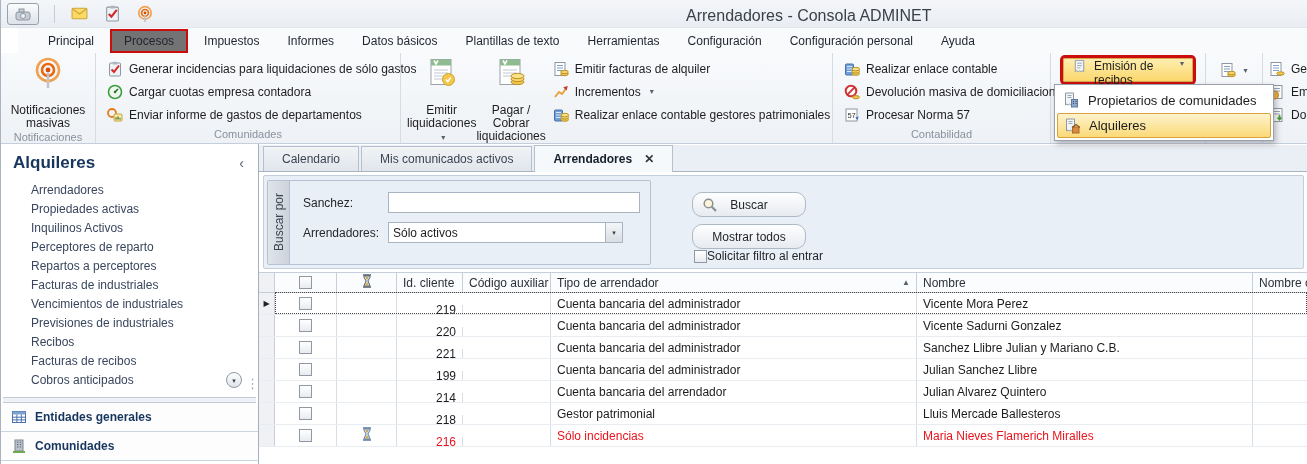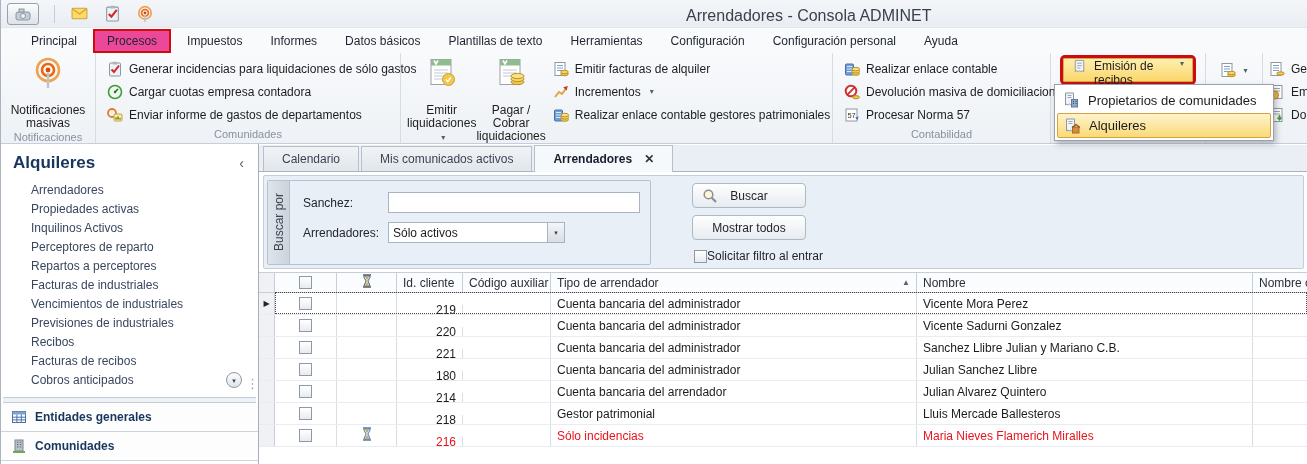--- a/index.html
+++ b/index.html
@@ -13,24 +13,24 @@
   .titlebar { position:absolute; top:0; left:0; right:0; height:28px;
     background:linear-gradient(#f4f6f9,#e9edf2); border-bottom:1px solid #e2e7ee;
     display:flex; align-items:center; }
   .qat { display:flex; align-items:center; gap:15px; padding-left:6px; }
   .appbtn { width:32px; height:22px; border:1px solid #98a0aa; border-radius:3px;
     background:linear-gradient(#fbfcfd,#dde3ea); display:flex; align-items:center; justify-content:center; }
   .qsep { width:1px; height:18px; background:#c6ccd4; }
   .qicon { width:18px; height:18px; display:flex; align-items:center; justify-content:center; }
   .win-title { position:absolute; left:685px; top:7px; color:#3c4148; font-size:16px; }
   
-  .tabrow { position:absolute; top:28px; left:0; right:0; height:25px; background:#f8fafb;
+  .tabrow { position:absolute; top:28px; left:17px; right:0; height:25px; background:#f8fafb;
     display:flex; align-items:center; padding-left:16px; }
   .mtab { padding:3px 14px; color:#1f2430; cursor:default; white-space:nowrap; }
-  .mtab.annotated { border:2px solid #cc0d0d; background:#ec4899; padding:3px 12px; margin:0 2px; }
+  .mtab.annotated { border:2px solid #cc0d0d; background:#737373; padding:3px 12px; margin:0 2px; }
   
   .ribbon { position:absolute; top:53px; left:0; right:0; height:91px;
     background:linear-gradient(#f8fafc,#eef1f5); border-bottom:1px solid #c5cedb; display:flex; }
   .rgroup { position:relative; border-right:1px solid #d5dce4; display:flex; flex-direction:column; flex:0 0 auto; }
   .gbody { flex:1; display:flex; }
   .glabel { height:16px; text-align:center; color:#8a919c; font-size:11px; line-height:14px;
     white-space:nowrap; overflow:hidden; text-overflow:ellipsis; padding:0 4px; }
   .bigbtn { display:flex; flex-direction:column; align-items:center; text-align:center;
     padding-top:4px; line-height:13px;gap:11px; }
   .bigbtn .blabel { margin-top:4px; }
@@ -81,29 +81,29 @@
   .search-box { position:absolute; left:3px; top:4px; width:384px; height:85px;
     border:1px solid #b6c2d1; background:#e9eff6; display:flex; border-radius:2px; }
   .search-tab { width:22px; background:linear-gradient(90deg,#e0e5eb,#ccd3dc); border-right:1px solid #b6c2d1;
     display:flex; align-items:center; justify-content:center; }
   .search-tab span { writing-mode:vertical-rl; transform:rotate(180deg); color:#3c4452; }
   .fields { flex:1; padding:11px 10px 0 13px; }
   .frow { display:flex; align-items:center; margin-bottom:9px; }
   .frow label { width:85px; color:#23262b; flex:0 0 85px; }
   .tinput { flex:1; height:21px; border:1px solid #a9b4c2; background:#fff; padding:0 4px;
     font:inherit; color:#222; }
-  .select { width:177px; height:21px; border:1px solid #a9b4c2; background:#fff; display:flex;
+  .select { width:235px; height:21px; border:1px solid #a9b4c2; background:#fff; display:flex;
     align-items:center; }
   .select .val { flex:1; padding-left:4px; }
   .dd-arrow { width:17px; height:100%; border-left:1px solid #a9b4c2;
     background:linear-gradient(#f4f6f8,#d9dee4); display:flex; align-items:center; justify-content:center; }
   .dd-arrow span { font-size:7px; color:#3c4452; }
   .btn { position:absolute; left:428px; width:114px; height:25px; display:flex; align-items:center;
-    justify-content:center; border:1px solid #aeb9c6; border-radius:4px;
-    background:linear-gradient(#fefefe,#e7ebf0); color:#23262b; }
+    justify-content:center; border:1px solid #aeb9c6; border-radius:10px;
+    background:linear-gradient(#fefefe,#e7ebf0); color:#23262b;margin-top:9px; }
   .btn.buscar { top:7px; }
   .btn.mostrar { top:39px; }
   .btn .bicon { position:absolute; left:9px; top:4px; }
   .chkrow { position:absolute; left:430px; top:73px; display:flex; align-items:center; gap:0; color:#23262b; }
   .cb { width:13px; height:13px; border:1px solid #8f98a3; background:linear-gradient(#fff,#e8ebef); }
   
   .grid { position:absolute; left:0; right:0; top:100px; bottom:0; background:#fff; }
   .grow { display:grid; grid-template-columns:16px 62px 60px 66px 88px 366px 336px minmax(0,1fr); height:22px; }
   .grow.ghead { height:21px; background:#fbfcfe; border-top:1px solid #c6cfd9; border-bottom:1px solid #c6cfd9; }
   .hc { display:flex; align-items:center; padding:0 6px; border-right:1px solid #c6cfd9;
@@ -597,21 +597,21 @@
         <div class="bc">Sanchez Llibre Julian y Mariano C.B.</div>
         <div class="bc" style="border-right:none"></div>
       </div>
 
       <div class="grow">
         <div class="bc gutter"></div>
         <div class="bc cen">
             <span class="cb"></span>
           </div>
         <div class="bc cen"></div>
-        <div class="bc num">180</div>
+        <div class="bc num">199</div>
         <div class="bc"></div>
         <div class="bc">Cuenta bancaria del administrador</div>
         <div class="bc">Julian Sanchez Llibre</div>
         <div class="bc" style="border-right:none"></div>
       </div>
 
       <div class="grow">
         <div class="bc gutter"></div>
         <div class="bc cen">
             <span class="cb"></span>

